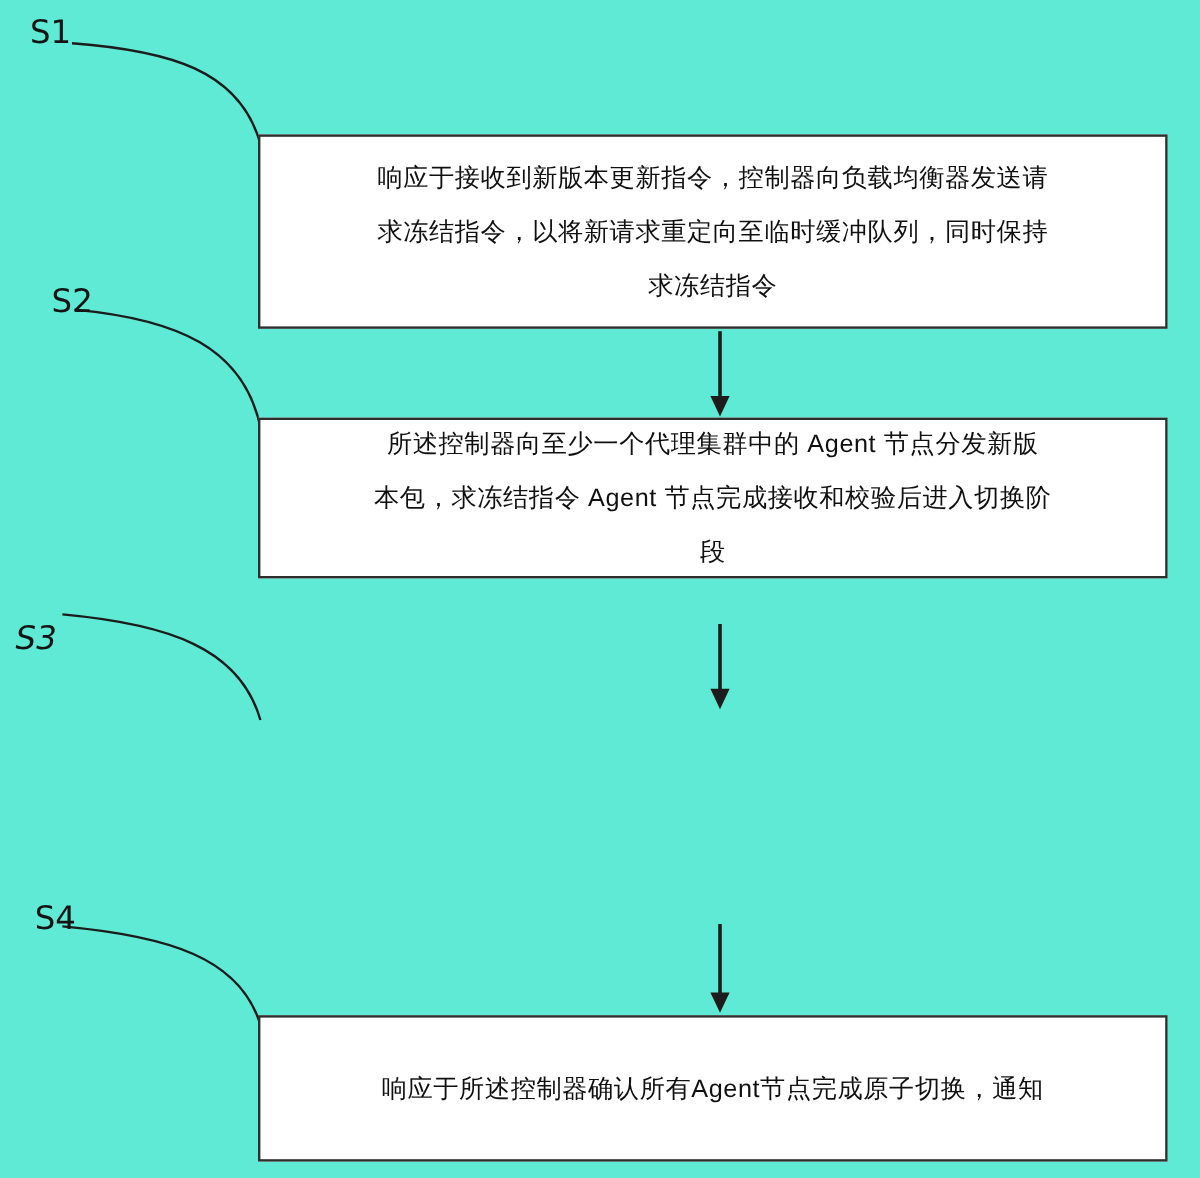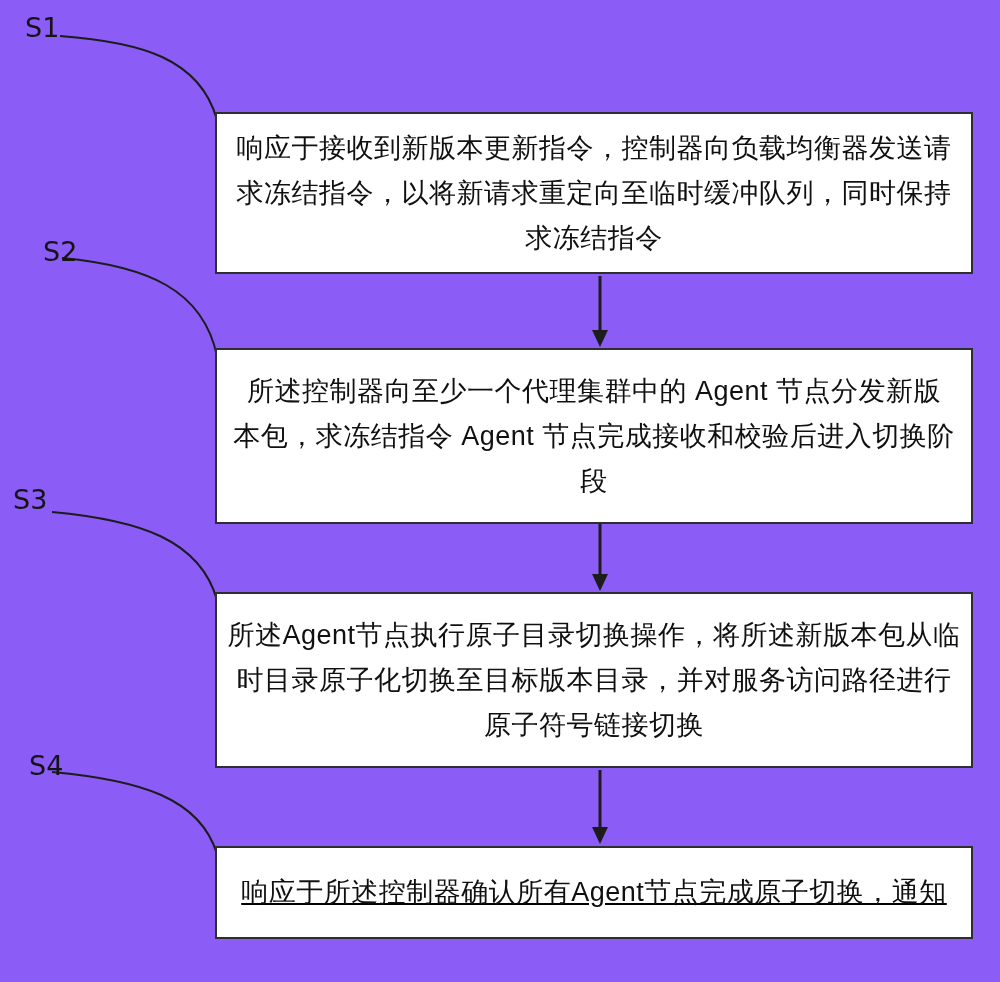--- a/index.html
+++ b/index.html
@@ -4,21 +4,21 @@
 <style>
   html, body {
     margin: 0;
     padding: 0;
     background: #ffffff;
   }
   .canvas {
     position: relative;
     width: 1000px;
     height: 982px;
-    background: #8b5cf6;
+    background: #5eead4;
     font-family: "Liberation Sans", sans-serif;
     overflow: hidden;
   }
   svg.overlay {
     position: absolute;
     left: 0;
     top: 0;
     width: 1000px;
     height: 982px;
     pointer-events: none;
@@ -37,33 +37,33 @@
     border: 2px solid #2e2e2e;
     background: #ffffff;
     box-sizing: border-box;
     display: flex;
     flex-direction: column;
     justify-content: center;
     align-items: center;
     text-align: center;
   }
   .step-box .line {
-    font-size: 27px;
+    font-size: 21px;
     line-height: 45px;
     color: #101010;
     white-space: nowrap;
     letter-spacing: 0.5px;
   }
   #box1 { top: 112px; height: 162px; }
-  #box2 { top: 348px; height: 176px; }
+  #box2 { top: 348px; height: 134px; }
   #box3 { top: 592px; height: 176px; }
-  #box4 { top: 846px; height: 93px; text-decoration: underline; }
+  #box4 { top: 846px; height: 122px; }
   #label-s1 { left: 25px; top: 12px; }
   #label-s2 { left: 25px; top: 236px; margin-left: 18px; }
-  #label-s3 { left: 13px; top: 484px; }
+  #label-s3 { left: 13px; top: 517px; font-style: italic; }
   #label-s4 { left: 13px; top: 750px; margin-left: 16px; }
 </style>
 </head>
 <body>
 
 <div class="canvas">
 
   <svg class="overlay" viewBox="0 0 1000 982" xmlns="http://www.w3.org/2000/svg">
 
     <path d="M 60 36 C 140 42, 200 58, 217 120" fill="none" stroke="#1c1c1c" stroke-width="2"></path>
@@ -95,23 +95,18 @@
     <div class="line">求冻结指令，以将新请求重定向至临时缓冲队列，同时保持</div>
     <div class="line">求冻结指令</div>
   </div>
 
   <div class="step-box" id="box2">
     <div class="line">所述控制器向至少一个代理集群中的 Agent 节点分发新版</div>
     <div class="line">本包，求冻结指令 Agent 节点完成接收和校验后进入切换阶</div>
     <div class="line">段</div>
   </div>
 
-  <div class="step-box" id="box3">
-    <div class="line">所述Agent节点执行原子目录切换操作，将所述新版本包从临</div>
-    <div class="line">时目录原子化切换至目标版本目录，并对服务访问路径进行</div>
-    <div class="line">原子符号链接切换</div>
-  </div>
 
   <div class="step-box" id="box4">
     <div class="line">响应于所述控制器确认所有Agent节点完成原子切换，通知</div>
   </div>
 
 </div>
 
 </body></html>

